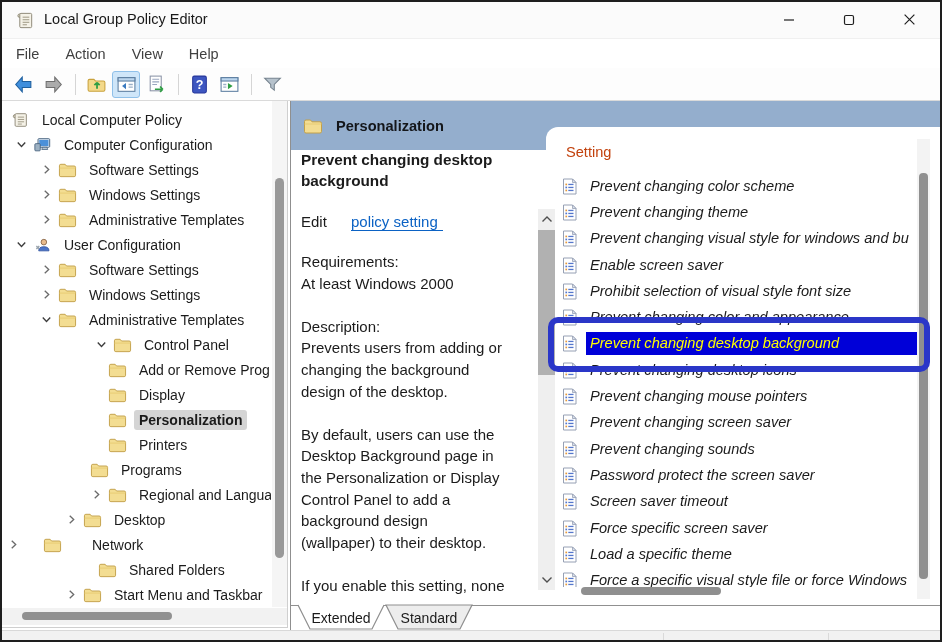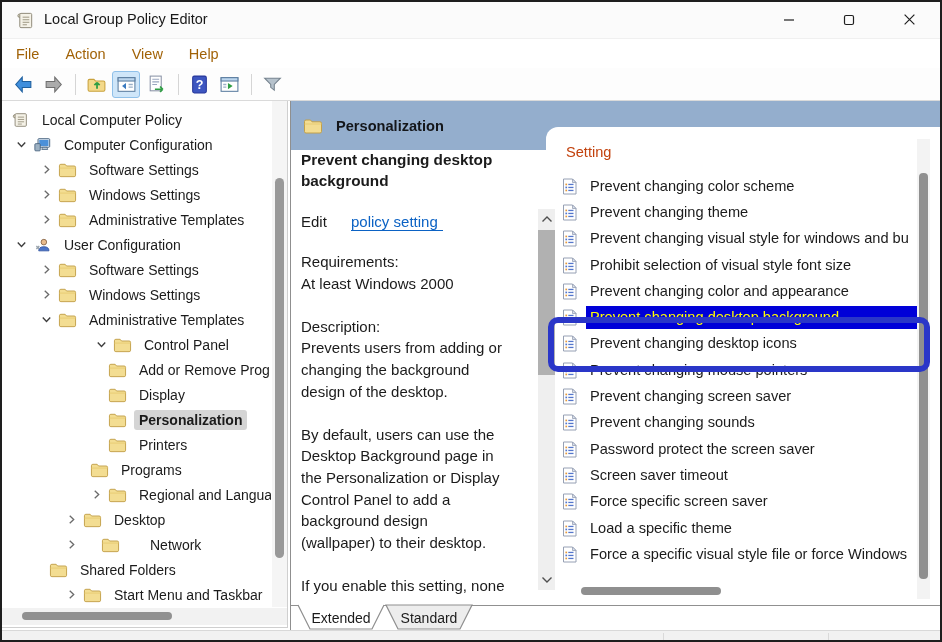--- a/index.html
+++ b/index.html
@@ -13,21 +13,21 @@
 
   
   .titlebar { position:absolute; left:2px; top:2px; right:2px; height:36px; background:#fbfbfb; }
   .titlebar .appicon { position:absolute; left:14px; top:9px; width:19px; height:19px; }
   .titlebar .title { position:absolute; left:42px; top:9px; font-size:14.5px; color:#191919; }
   .winbtn { position:absolute; top:0; width:46px; height:35px; display:flex; align-items:center; justify-content:center; }
   .winbtn.min { right:128px; } .winbtn.max { right:68px; } .winbtn.close { right:8px; }
 
   
   .menubar { position:absolute; left:2px; top:38px; right:2px; height:30px; background:#fff; padding-left:14px; display:flex; align-items:center; border-top:1px solid #f0f0f0; }
-  .menu-item { font-size:14.5px; margin-right:26px; color:#a16207; }
+  .menu-item { font-size:14.5px; margin-right:26px; color:#404040; }
 
   
   .toolbar { position:absolute; left:2px; top:68px; right:2px; height:33px; background:#fdfdfd; border-bottom:1px solid #dadada; display:flex; align-items:center; padding-left:7px; }
   .tbtn { width:28px; height:27px; display:flex; align-items:center; justify-content:center; margin-right:2px; border:1px solid transparent; border-radius:3px; }
   .tbtn svg { width:21px; height:21px; }
   .tbtn.selected { background:#cfe6f9; border-color:#8fc0e9; }
   .tsep { width:1px; height:21px; background:#d5d5d5; margin:0 6px; }
 
   
   .tree-panel { position:absolute; left:2px; top:101px; width:286px; height:527px; background:#fff; border-right:1px solid #cfcfcf; border-bottom:1px solid #cfcfcf; }
@@ -56,21 +56,21 @@
 
   
   .desc-scroll { position:absolute; left:247px; top:108px; width:17px; height:381px; background:#efefef; }
   .desc-arrow { position:absolute; left:0; width:17px; height:16px; display:flex; align-items:center; justify-content:center; }
   .desc-arrow.up { top:2px; } .desc-arrow.down { bottom:2px; }
   .desc-thumb { position:absolute; left:0; top:21px; width:17px; height:145px; background:#b1b1b1; }
 
   
   .list-panel { position:absolute; left:255px; top:26px; width:395px; height:479px; background:#fff; border-top-left-radius:12px; }
   .list-header { position:absolute; left:20px; top:17px; font-size:14.6px; color:#c2410c; }
-  .list-rows { position:absolute; left:0; top:46px; width:381px; height:414px; overflow:hidden; }
+  .list-rows { position:absolute; left:0; top:46px; width:381px; height:414px; overflow:hidden;font-style:italic; }
   .list-row { height:26.3px; display:flex; align-items:center; padding-left:16px; white-space:nowrap; overflow:hidden; font-size:14.6px; }
   .list-ico { width:15px; height:17px; flex:0 0 15px; margin-right:9px; }
   .list-ico svg { width:15px; height:17px; }
   .list-row .lbl { padding:3px 4px 4px 4px; }
   .list-row.sel .lbl { flex:1; background:#0000d8; color:#ffff00; margin-right:1px; }
   .list-vscroll { position:absolute; left:371px; top:12px; width:13px; height:460px; background:#f3f3f3; }
   .list-vthumb { position:absolute; left:2px; width:9px; top:34px; height:406px; background:#8f8f8f; border-radius:4px; }
   .list-hthumb { position:absolute; left:35px; top:460px; width:140px; height:8px; background:#8f8f8f; border-radius:4px; }
 
   
@@ -396,35 +396,35 @@
             </svg>
           </span>
           <span class="tree-ico">
             <svg viewBox="0 0 20 18">
               <path d="M1.5 4.5q0-1.5 1.5-1.5h4.5L9 4.8h8Q18.5 4.8 18.5 6.3v8.2q0 1.5-1.5 1.5H3Q1.5 16 1.5 14.5z" fill="#f3dd92" stroke="#c2a04a" stroke-width="1"></path>
               <path d="M1.5 7h17" stroke="#e6ca70" stroke-width=".9"></path>
             </svg>
           </span>
           <span class="tree-label">Desktop</span>
         </div>
-        <div class="tree-row" style="padding-left: 58px; gap: 18px;">
+        <div class="tree-row" style=" gap: 18px;">
           <span class="tree-exp">
             <svg width="11" height="11" viewBox="0 0 10 10">
               <path d="M3.4 1.6 7 5 3.4 8.4" fill="none" stroke="#6b6b6b" stroke-width="1.2"></path>
             </svg>
           </span>
           <span class="tree-ico">
             <svg viewBox="0 0 20 18">
               <path d="M1.5 4.5q0-1.5 1.5-1.5h4.5L9 4.8h8Q18.5 4.8 18.5 6.3v8.2q0 1.5-1.5 1.5H3Q1.5 16 1.5 14.5z" fill="#f3dd92" stroke="#c2a04a" stroke-width="1"></path>
               <path d="M1.5 7h17" stroke="#e6ca70" stroke-width=".9"></path>
             </svg>
           </span>
           <span class="tree-label">Network</span>
         </div>
-        <div class="tree-row" style="padding-left: 24px;">
+        <div class="tree-row" style="padding-left: 73px;">
           <span class="tree-exp"></span>
           <span class="tree-ico">
             <svg viewBox="0 0 20 18">
               <path d="M1.5 4.5q0-1.5 1.5-1.5h4.5L9 4.8h8Q18.5 4.8 18.5 6.3v8.2q0 1.5-1.5 1.5H3Q1.5 16 1.5 14.5z" fill="#f3dd92" stroke="#c2a04a" stroke-width="1"></path>
               <path d="M1.5 7h17" stroke="#e6ca70" stroke-width=".9"></path>
             </svg>
           </span>
           <span class="tree-label">Shared Folders</span>
         </div>
         <div class="tree-row" style="padding-left: 58px;">
@@ -508,20 +508,33 @@
             <span class="list-ico"><svg viewBox="0 0 15 17">
                 <path d="M1.5 1h9L14 4.5V16H1.5z" fill="#fff" stroke="#96a0b4" stroke-width="1"></path>
                 <path d="M10.5 1 14 4.5h-3.5z" fill="#dbe2ee" stroke="#96a0b4" stroke-width=".8"></path>
                 <rect x="3.4" y="5.6" width="1.7" height="1.7" fill="#e59a3c"></rect>
                 <path d="M6.3 6.45h5.2" stroke="#5577cc" stroke-width="1.3"></path>
                 <rect x="3.4" y="8.6" width="1.7" height="1.7" fill="#5577cc"></rect>
                 <path d="M6.3 9.45h5.2" stroke="#5577cc" stroke-width="1.3"></path>
                 <rect x="3.4" y="11.6" width="1.7" height="1.7" fill="#e59a3c"></rect>
                 <path d="M6.3 12.45h5.2" stroke="#5577cc" stroke-width="1.3"></path>
               </svg></span>
+            <span class="lbl">Enable screen saver</span>
+          </div>
+          <div class="list-row">
+            <span class="list-ico"><svg viewBox="0 0 15 17">
+                <path d="M1.5 1h9L14 4.5V16H1.5z" fill="#fff" stroke="#96a0b4" stroke-width="1"></path>
+                <path d="M10.5 1 14 4.5h-3.5z" fill="#dbe2ee" stroke="#96a0b4" stroke-width=".8"></path>
+                <rect x="3.4" y="5.6" width="1.7" height="1.7" fill="#e59a3c"></rect>
+                <path d="M6.3 6.45h5.2" stroke="#5577cc" stroke-width="1.3"></path>
+                <rect x="3.4" y="8.6" width="1.7" height="1.7" fill="#5577cc"></rect>
+                <path d="M6.3 9.45h5.2" stroke="#5577cc" stroke-width="1.3"></path>
+                <rect x="3.4" y="11.6" width="1.7" height="1.7" fill="#e59a3c"></rect>
+                <path d="M6.3 12.45h5.2" stroke="#5577cc" stroke-width="1.3"></path>
+              </svg></span>
             <span class="lbl">Prohibit selection of visual style font size</span>
           </div>
           <div class="list-row">
             <span class="list-ico"><svg viewBox="0 0 15 17">
                 <path d="M1.5 1h9L14 4.5V16H1.5z" fill="#fff" stroke="#96a0b4" stroke-width="1"></path>
                 <path d="M10.5 1 14 4.5h-3.5z" fill="#dbe2ee" stroke="#96a0b4" stroke-width=".8"></path>
                 <rect x="3.4" y="5.6" width="1.7" height="1.7" fill="#e59a3c"></rect>
                 <path d="M6.3 6.45h5.2" stroke="#5577cc" stroke-width="1.3"></path>
                 <rect x="3.4" y="8.6" width="1.7" height="1.7" fill="#5577cc"></rect>
                 <path d="M6.3 9.45h5.2" stroke="#5577cc" stroke-width="1.3"></path>

